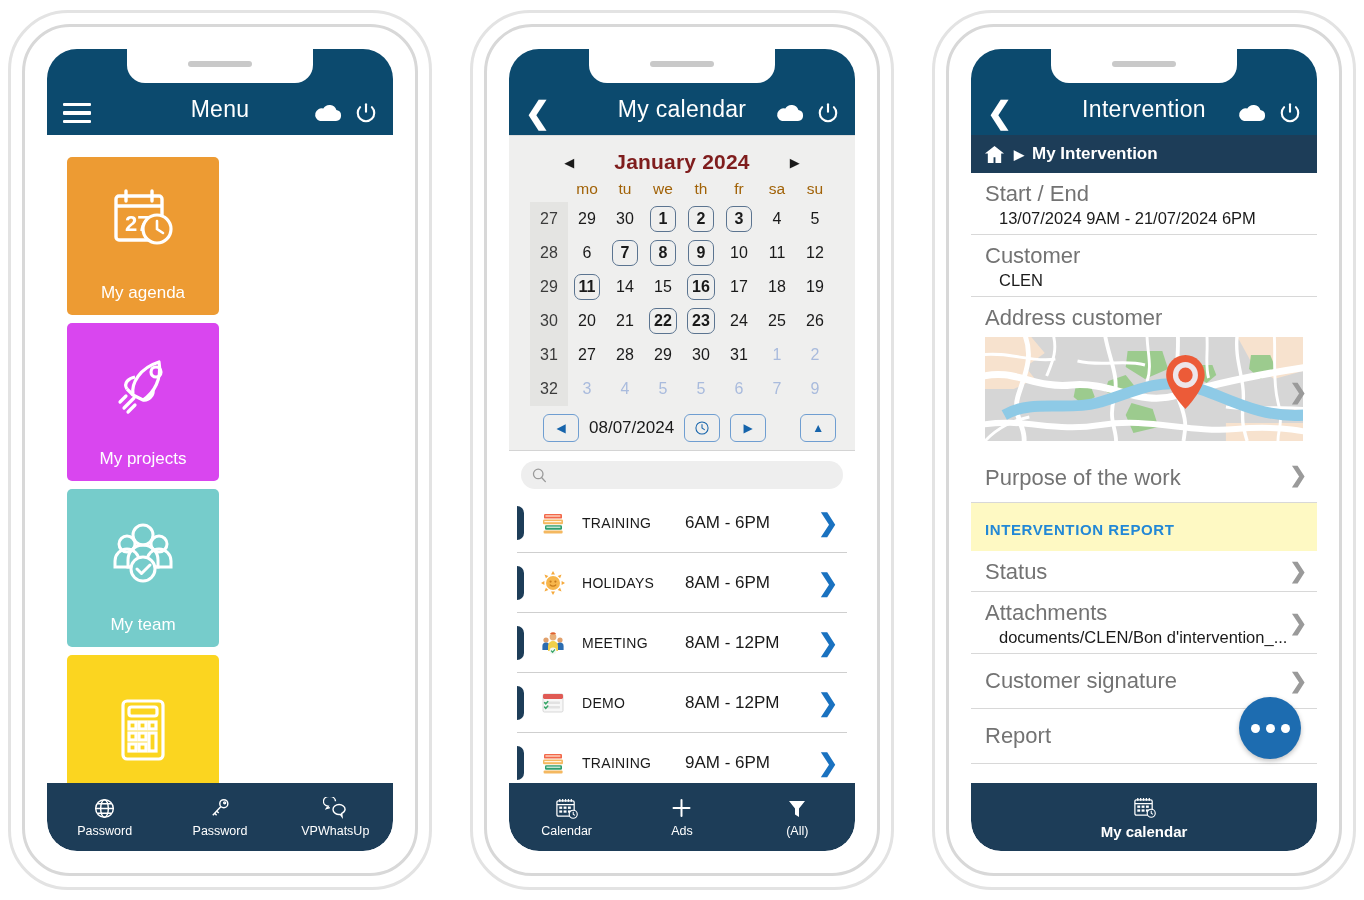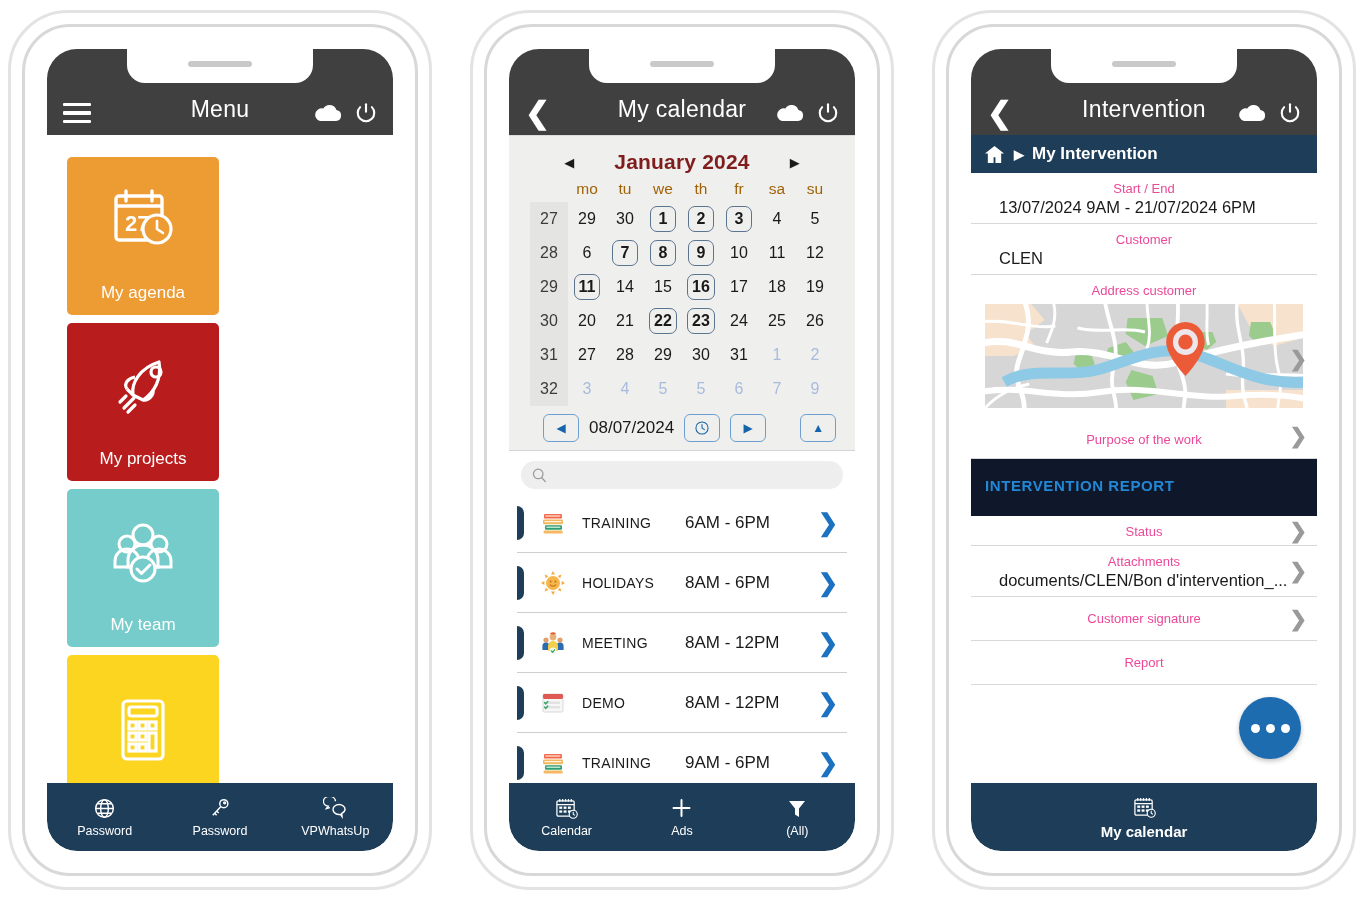--- a/index.html
+++ b/index.html
@@ -37,21 +37,21 @@
   .notch {
     position:absolute; left:50%; transform:translateX(-50%);
     top:0; width:186px; height:34px;
     background:#ffffff;
     border-bottom-left-radius:18px; border-bottom-right-radius:18px;
   }
   .notch-bar { position:absolute; left:50%; transform:translateX(-50%); top:12px; width:64px; height:6px; border-radius:3px; background:#c9c9c9; }
 
   
   .appbar {
-    position:relative; height:86px; background:#404040; color:#fff;
+    position:relative; height:86px; background:#0c4a6e; color:#fff;
     display:flex; align-items:flex-end; padding:0 8px 12px 16px;
     z-index:3;
   }
   .appbar .title {
     position:absolute; left:0; right:0; bottom:12px; text-align:center;
     font-size:23px; font-weight:400; letter-spacing:.3px;
   }
   .appbar .left { position:relative; z-index:4; display:flex; align-items:center; }
   .appbar .right { position:absolute; right:16px; bottom:11px; display:flex; gap:12px; align-items:center; z-index:4; }
   .icon-burger { width:28px; height:20px; display:flex; flex-direction:column; justify-content:space-between; }
@@ -117,25 +117,25 @@
   }
   .ev .bar { width:7px; height:34px; background:#1d3d58; border-top-right-radius:8px; border-bottom-right-radius:8px; flex:0 0 auto;}
   .ev .emo { width:34px; display:flex; align-items:center; justify-content:center; }
   .ev .nm { flex:1; font-size:14px; color:#1a1a1a; letter-spacing:.3px;}
   .ev .tm { font-size:17px; color:#1a1a1a; width:118px; text-align:left;}
   .ev .go { color:#1a72c0; font-size:24px; font-weight:700; width:26px; text-align:center;}
 
   
   .crumb { background:#1d3d58; color:#fff; height:38px; display:flex; align-items:center; gap:8px; padding:0 12px; font-size:17px; font-weight:700;}
   .field { padding:8px 14px 6px 14px; border-bottom:1.3px solid #d8d8d8; position:relative;}
-  .field .k { font-size:13px; color:#ec4899;text-align:center; }
+  .field .k { font-size:22px; color:#737373; }
   .field .v { font-size:16.5px; color:#1a1a1a; padding-left:14px; margin-top:2px; }
   .field .ch { position:absolute; right:10px; top:50%; transform:translateY(-50%); color:#9a9a9a; font-size:21px; font-weight:700;}
   .field.nb { border-bottom:none; }
-  .band { background:#0f172a; padding:18px 14px 22px 14px; }
+  .band { background:#fef9c3; padding:18px 14px 13px 14px; }
   .band .t { color:#2288d6; font-size:15px; font-weight:700; letter-spacing:.6px; }
   .map { margin:4px 14px 0 14px; height:104px; position:relative; }
   .maprow { position:relative; padding-bottom:6px; }
   .maprow .ch { position:absolute; right:10px; top:50%; transform:translateY(-50%); color:#9a9a9a; font-size:21px; font-weight:700;}
   .fab {
     position:absolute; right:16px; bottom:92px; width:62px; height:62px; border-radius:50%;
     background:#1d6cb0; display:flex; align-items:center; justify-content:center; gap:6px; z-index:4;
     box-shadow:0 2px 5px rgba(0,0,0,.25);
   }
   .fab i { width:9px; height:9px; border-radius:50%; background:#fff; display:block; }
@@ -190,21 +190,21 @@
                   <path d="M22 7v10M48 7v10" stroke-linecap="round"></path>
                 </g>
                 <text x="21" y="47" font-family="Liberation Sans, sans-serif" font-size="22" font-weight="700" fill="#fff">27</text>
                 <circle cx="53" cy="45" r="14" fill="#ed9b33" stroke="#fff" stroke-width="3.2"></circle>
                 <path d="M53 37v8l6 4" stroke="#fff" stroke-width="2.6" fill="none" stroke-linecap="round"></path>
               </svg>
             </div>
             <div class="tile-lb">My agenda</div>
           </div>
 
-          <div class="tile" style="background:#b91c1c">
+          <div class="tile" style="background:#d946ef">
             <div class="tile-ic">
               <svg class="ic" width="78" height="74" viewBox="0 0 78 74">
                 <g fill="none" stroke="#fff" stroke-width="3.2" stroke-linejoin="round">
                   <path d="M29 45C27 33 36 18 55 12c3 17-5 31-16 38z"></path>
                   <path d="M29 45l-6-6"></path>
                   <path d="M23 39c-4-6 2-11 8-12M39 50c6 1 11-5 10-10"></path>
                   <circle cx="52" cy="22" r="5"></circle>
                   <path d="M20 58l10-10M16 52l6-6M24 62l7-7" stroke-linecap="round"></path>
                 </g>
               </svg>

